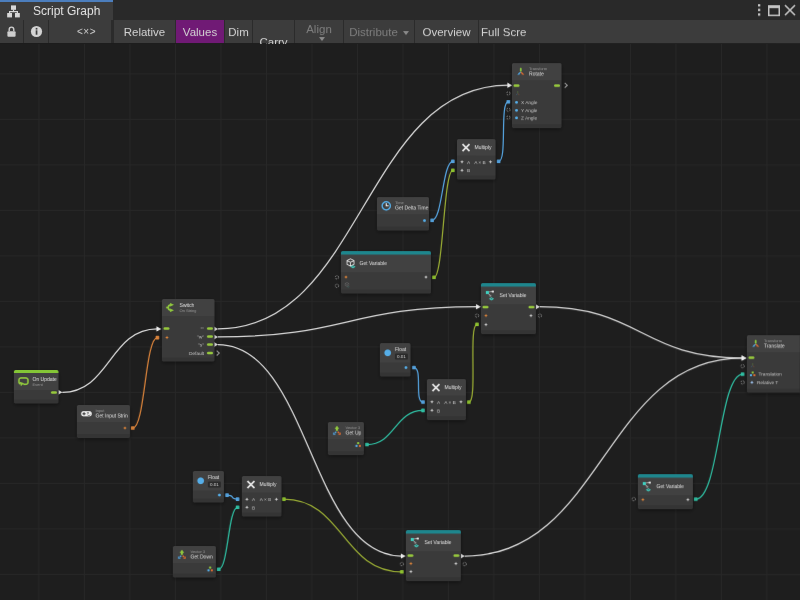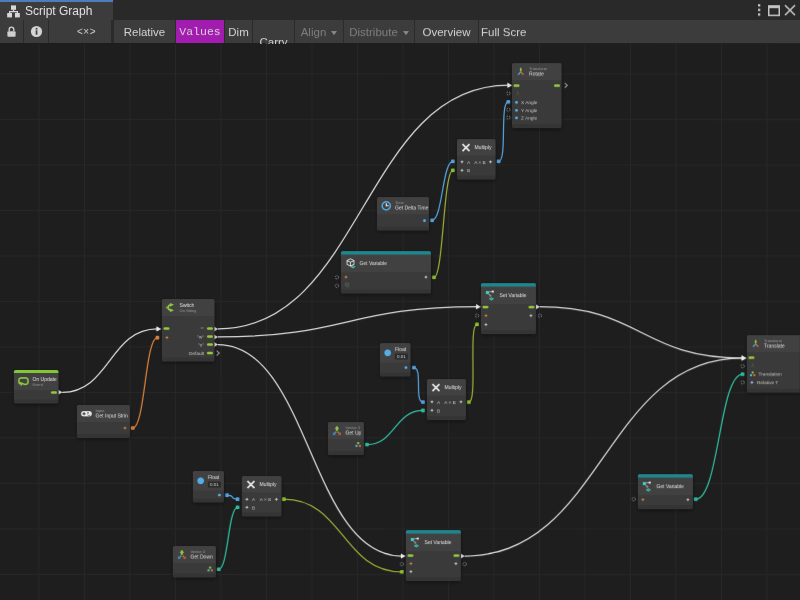--- a/index.html
+++ b/index.html
@@ -3,31 +3,31 @@
 <meta charset="utf-8">
 <style>
   * { margin:0; padding:0; box-sizing:border-box; }
   html,body { width:800px; height:600px; overflow:hidden; background:#1e1e1e;
     font-family:"Liberation Sans", sans-serif; -webkit-font-smoothing:antialiased; }
   #window { position:relative; width:800px; height:600px; background:#1e1e1e; transform:rotate(0.015deg); transform-origin:0 0; }
 
   
   #titlebar { position:absolute; left:0; top:0; width:800px; height:20px; background:#292929; transform:translateZ(0); }
   #tab { position:absolute; left:0; top:0; width:113px; height:20px; background:#3c3c3c;
-    border-top:2px solid #4c7ebd; display:flex; align-items:center; padding-left:7px; gap:5px; }
+    border-top:2px solid #4c7ebd; display:flex; align-items:center; padding-left:7px; gap:13px; }
   #tab span { color:#e2e2e2; font-size:12px; }
   .winbtns { position:absolute; top:0; right:0; height:20px; display:flex; align-items:center; }
   .winbtn { width:16px; height:20px; display:flex; align-items:center; justify-content:center; color:#c4c4c4; }
 
   
   #toolbar { position:absolute; left:0; top:20px; width:800px; height:24px; background:#3c3c3c; transform:translateZ(0);
     border-bottom:1px solid #1c1c1c; display:flex; align-items:stretch; color:#d4d4d4; font-size:11.5px; }
   .tbtn { display:flex; align-items:center; justify-content:center; padding:0; white-space:nowrap; flex:none; }
   .tsep { width:1px; background:#2b2b2b; margin:0; flex:none; }
-  .tbtn.active { background:#a21caf;font-family:Liberation Mono, monospace; }
+  .tbtn.active { background:#701a75; }
   .tbtn.disabled { color:#7f7f7f; }
   .caret { display:inline-block; width:0; height:0; border-left:3.5px solid transparent;
     border-right:3.5px solid transparent; border-top:4px solid #8a8a8a; margin-left:5px; margin-top:2px;}
   #zoomwrap { display:flex; align-items:center; width:179px; flex:none; }
   #zoomlabel { color:#a0a0a0; margin-left:17px; }
   #zoomtrack { position:relative; width:100px; flex:none; height:2px; background:#818181; border-radius:1px; margin-left:6px; }
   #zoomthumb { position:absolute; left:15px; top:-4px; width:10px; height:10px; border-radius:50%; background:#a2a2a2; }
   #zoomwrap > span:last-child { margin-left:5px; }
 
   
@@ -121,21 +121,21 @@
     <div class="tsep"></div>
     <div class="tsep"></div>
     <div class="tbtn" style="width:61px;">Relative</div>
     <div class="tsep"></div>
     <div class="tbtn active" style="width:48px;">Values</div>
     <div class="tsep"></div>
     <div class="tbtn" style="width:27px;">Dim</div>
     <div class="tsep"></div>
     <div class="tbtn" style="width:41px;margin-top:20px;">Carry</div>
     <div class="tsep"></div>
-    <div class="tbtn disabled" style="width:48px;">
+    <div class="tbtn disabled" style="width:48px;flex-direction:column;">
       <span>Align</span>
         <span class="caret"></span>
     </div>
     <div class="tsep"></div>
     <div class="tbtn disabled" style="width:70px;">
       <span>Distribute</span>
         <span class="caret"></span>
     </div>
     <div class="tsep"></div>
     <div class="tbtn" style="width:63px;">Overview</div>

